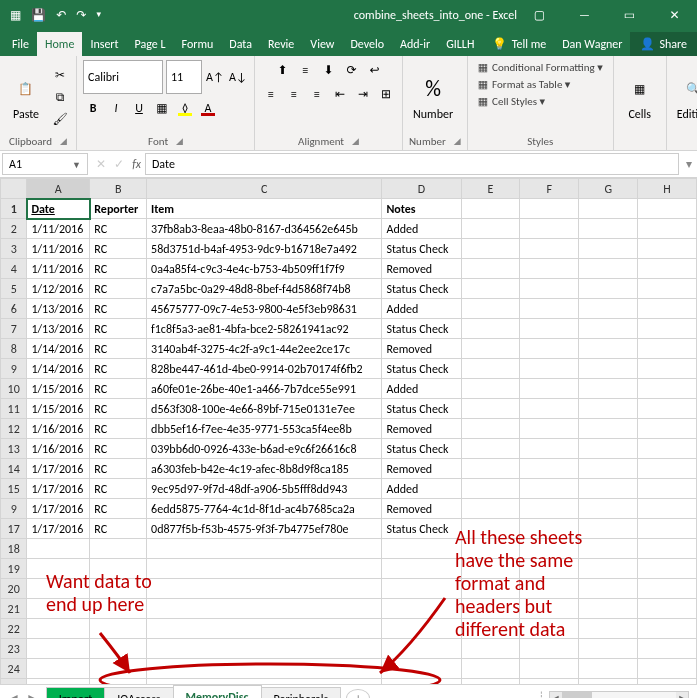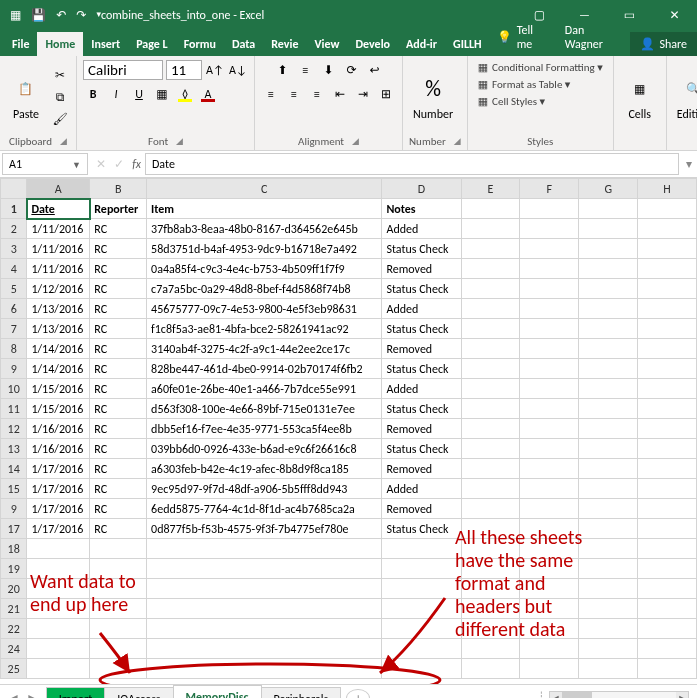--- a/index.html
+++ b/index.html
@@ -2,44 +2,44 @@
 <html><head>
 <meta charset="utf-8">
 <style>
   * { box-sizing: border-box; margin: 0; padding: 0; font-family: 'Segoe UI', Calibri, sans-serif; }
   body { width: 697px; height: 698px; background: #fff; overflow: hidden; font-size: 12px; position: relative; }
 
   
   .titlebar { height: 30px; background: #217346; display: flex; align-items: center; color: #fff; font-size: 12px; }
   .titlebar .left-icons { display: flex; gap: 10px; padding-left: 10px; }
   .titlebar .left-icons span { cursor: pointer; }
-  .titlebar .title { flex: 1; text-align: left; }
+  .titlebar .title { flex: 1; text-align: right; }
   .titlebar .win-ctrl { display: flex; }
   .titlebar .win-ctrl div { width: 45px; height: 30px; display: flex; align-items: center; justify-content: center; cursor: pointer; }
   .titlebar .win-ctrl .close { background: rgba(0,0,0,0); }
 
   
   .menubar { height: 26px; background: #217346; display: flex; align-items: flex-end; color: #fff; font-size: 12px; padding-left: 4px; }
-  .menubar .tab { padding: 5px 8px 5px 8px; cursor: pointer; white-space: nowrap; font-weight: bold; }
+  .menubar .tab { padding: 5px 8px 5px 8px; cursor: pointer; white-space: nowrap; }
   .menubar .tab.active { background: #f3f2f1; color: #217346; }
   .menubar .spacer { flex: 1; }
   .menubar .tell { display: flex; align-items: center; gap: 4px; padding: 5px 8px; }
   .menubar .user { padding: 5px 8px; }
   .menubar .share { padding: 5px 10px; display: flex; align-items: center; gap: 4px; background: #1a5c38; }
 
   
   .ribbon { height: 95px; background: #f3f2f1; border-bottom: 1px solid #d4d4d4; display: flex; }
   .group { border-right: 1px solid #d4d4d4; display: flex; flex-direction: column; justify-content: space-between; padding: 4px 6px 2px 6px; }
   .group-body { flex: 1; display: flex; align-items: center; gap: 4px; }
   .group-label { text-align: center; font-size: 11px; color: #5a5a5a; padding-top: 2px; display:flex; justify-content:center; gap:8px;}
   .group-label .dlg { font-size:9px; color:#888;}
   .big-btn { display: flex; flex-direction: column; align-items: center; gap: 2px; padding: 2px 4px; cursor: pointer; }
   .big-btn .icon-box { width: 32px; height: 32px; display: flex; align-items: center; justify-content: center; }
   .small-row { display: flex; gap: 3px; align-items: center; }
-  .select { background: #fff; border: 1px solid #ababab; height: 20px; font-size: 15px; padding: 2px 4px; }
+  .select { background: #fff; border: 1px solid #ababab; height: 20px; font-size: 12px; padding: 16px 4px; }
   .font-name { width: 80px; }
   .font-size { width: 36px; }
   .btn-sq { width: 20px; height: 20px; border: 1px solid transparent; display:flex; align-items:center; justify-content:center; cursor:pointer; background:transparent;}
   .stack { display:flex; flex-direction:column; gap:2px;}
   .mini-link { font-size:11px; color:#444; padding:1px 4px; cursor:pointer; display:flex; align-items:center; gap:4px; white-space:nowrap;}
 
   
   .namebox-row { height: 27px; display: flex; align-items: center; border-bottom: 1px solid #d4d4d4; background:#fff;}
   .namebox { width: 86px; height: 22px; border: 1px solid #ccc; margin-left: 2px; padding: 2px 6px; font-size: 12px; background:#fff; display:flex; align-items:center;}
   .namebox .dd { margin-left:auto; color:#666; font-size:9px;}
@@ -529,20 +529,31 @@
           <td></td>
           <td></td>
           <td></td>
           <td></td>
           <td></td>
           <td></td>
           <td></td>
           <td></td>
         </tr>
         <tr>
+          <td class="rowhdr">23</td>
+          <td></td>
+          <td></td>
+          <td></td>
+          <td></td>
+          <td></td>
+          <td></td>
+          <td></td>
+          <td></td>
+        </tr>
+        <tr>
           <td class="rowhdr">24</td>
           <td></td>
           <td></td>
           <td></td>
           <td></td>
           <td></td>
           <td></td>
           <td></td>
           <td></td>
         </tr>
@@ -566,21 +577,21 @@
       <marker id="arrowhead" markerWidth="8" markerHeight="8" refX="6" refY="3" orient="auto">
         <path d="M0,0 L6,3 L0,6 Z" fill="#c00000"></path>
       </marker>
     </defs>
     <path d="M 100 455 Q 120 480 130 495" stroke="#c00000" stroke-width="3" fill="none" marker-end="url(#arrowhead)"></path>
 
     <path d="M 445 420 Q 410 470 380 495" stroke="#c00000" stroke-width="3" fill="none" marker-end="url(#arrowhead)"></path>
 
     <ellipse cx="270" cy="502" rx="170" ry="16" stroke="#c00000" stroke-width="3" fill="none"></ellipse>
   </svg>
-  <div class="annotation" style="top:392px; left:30px; white-space:pre;">Want data to
+  <div class="annotation" style="top:392px; left:46px; white-space:pre;">Want data to
 end up here</div>
   <div class="annotation" style="top:348px; left:455px; white-space:pre;">All these sheets
 have the same
 format and
 headers but
 different data</div>
 </div>
 
 <div class="sheetbar">
   <div class="nav">

